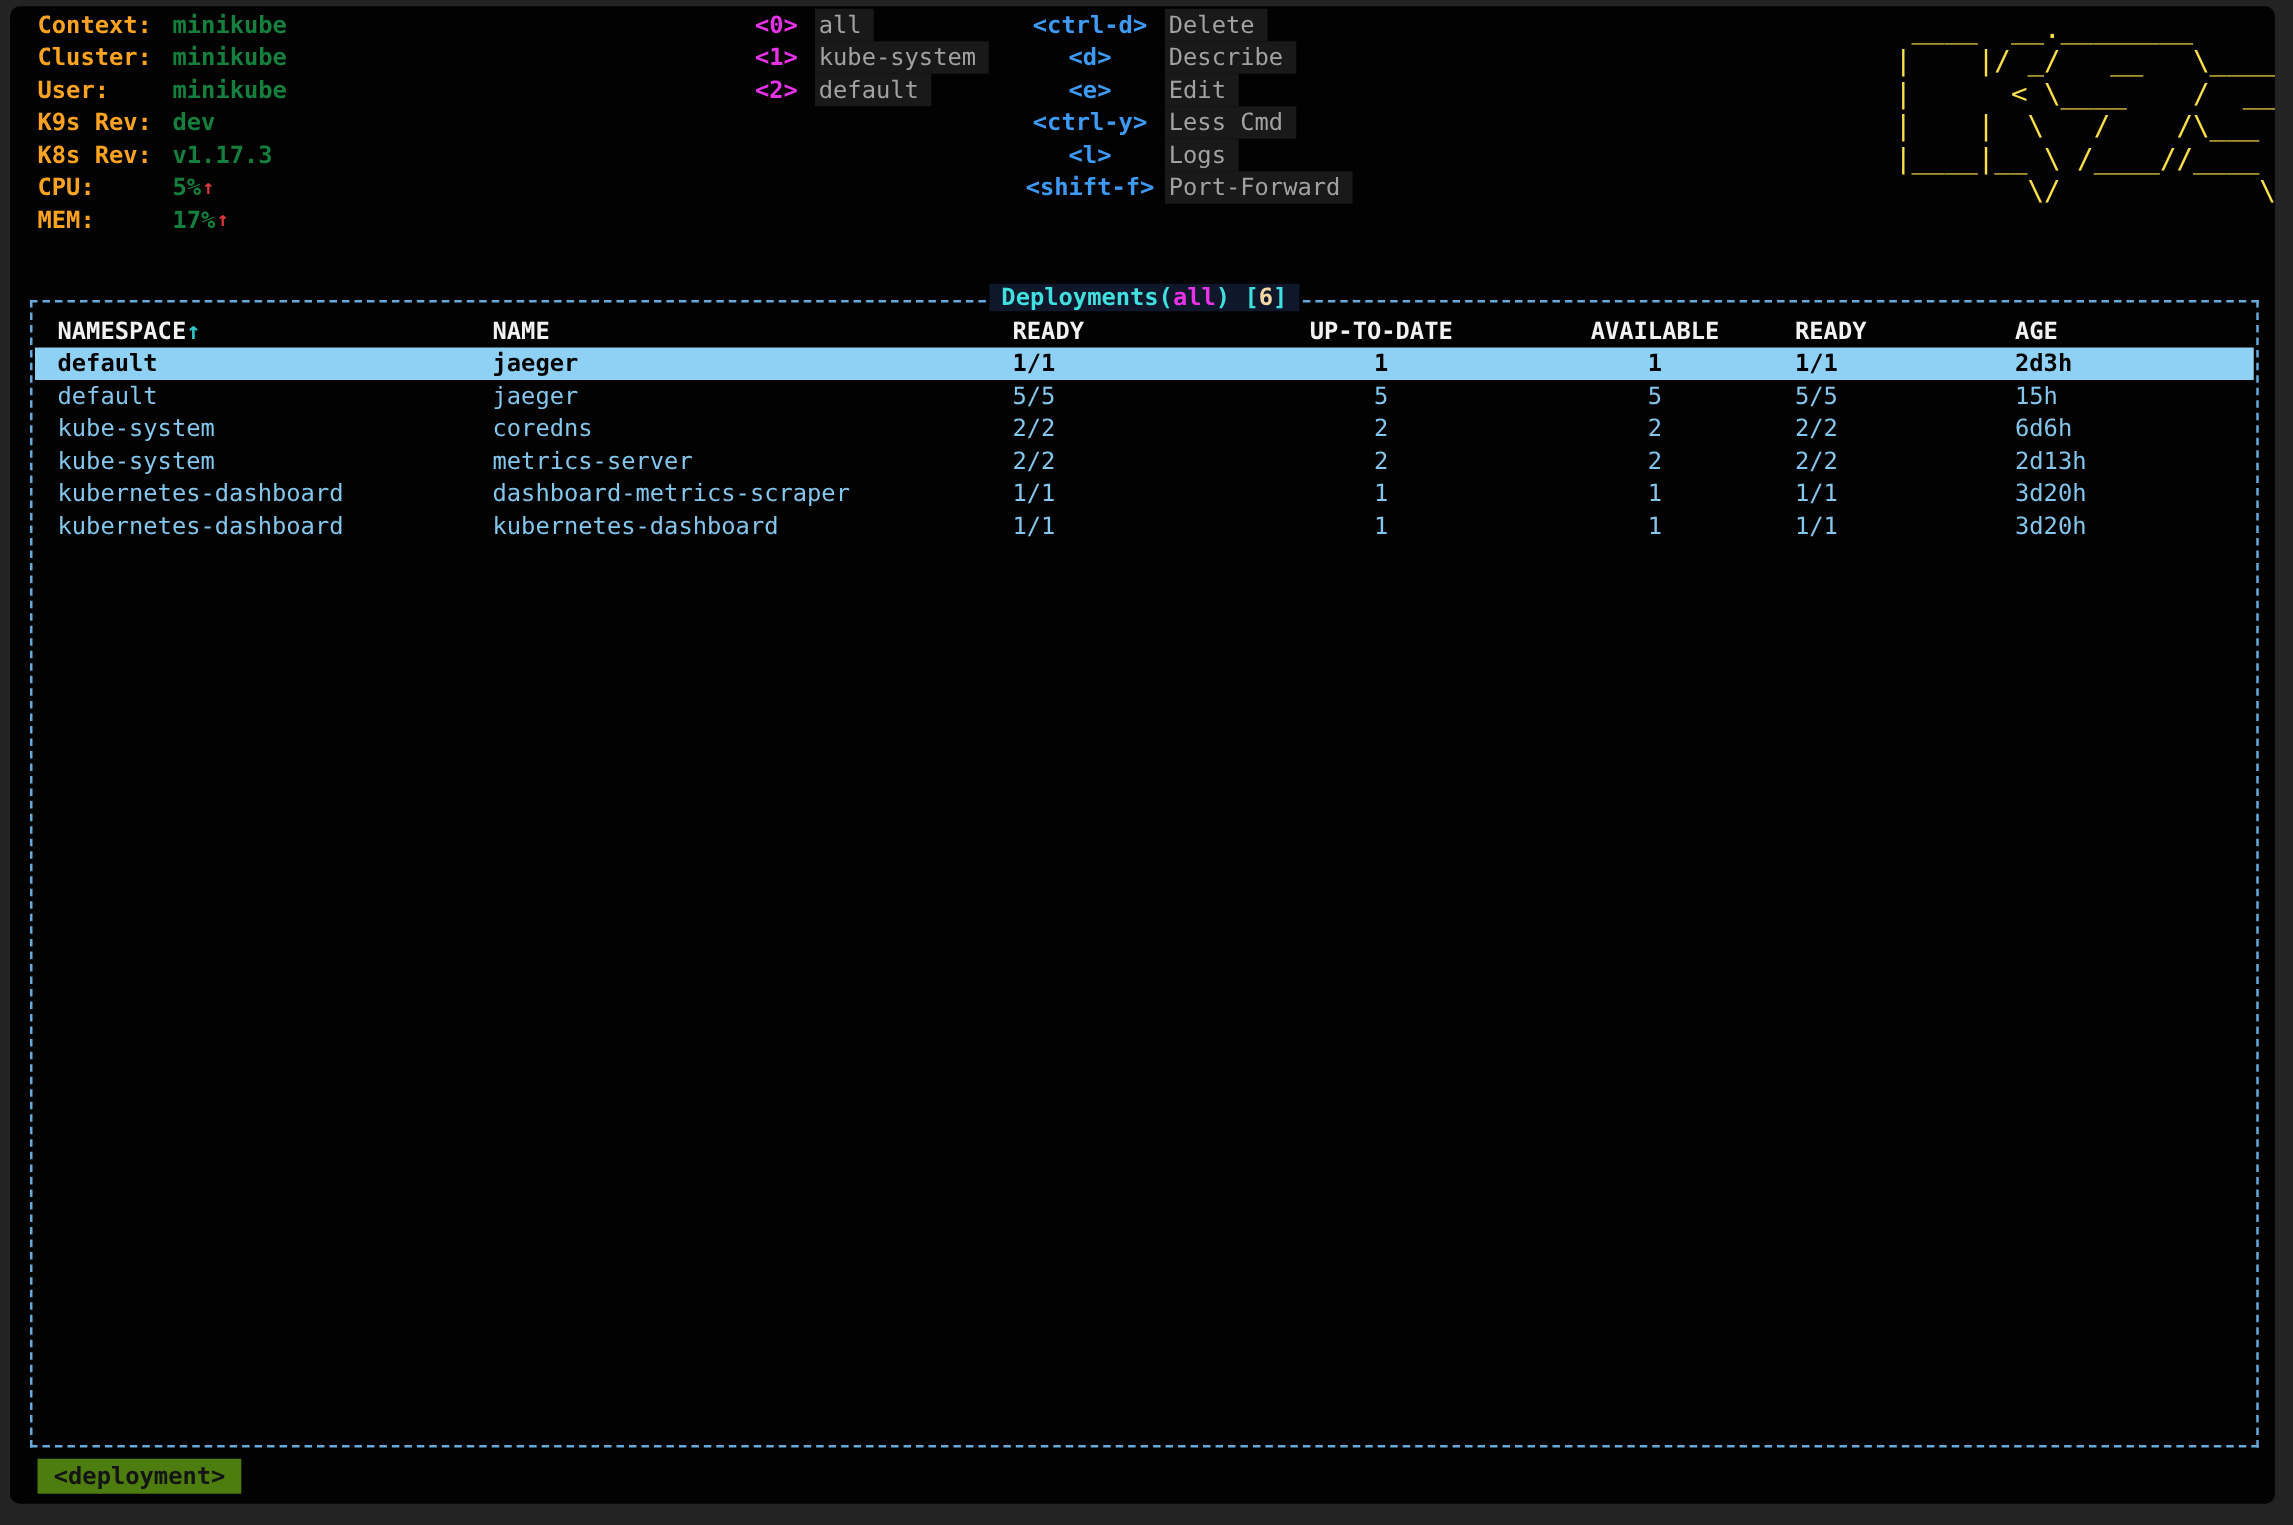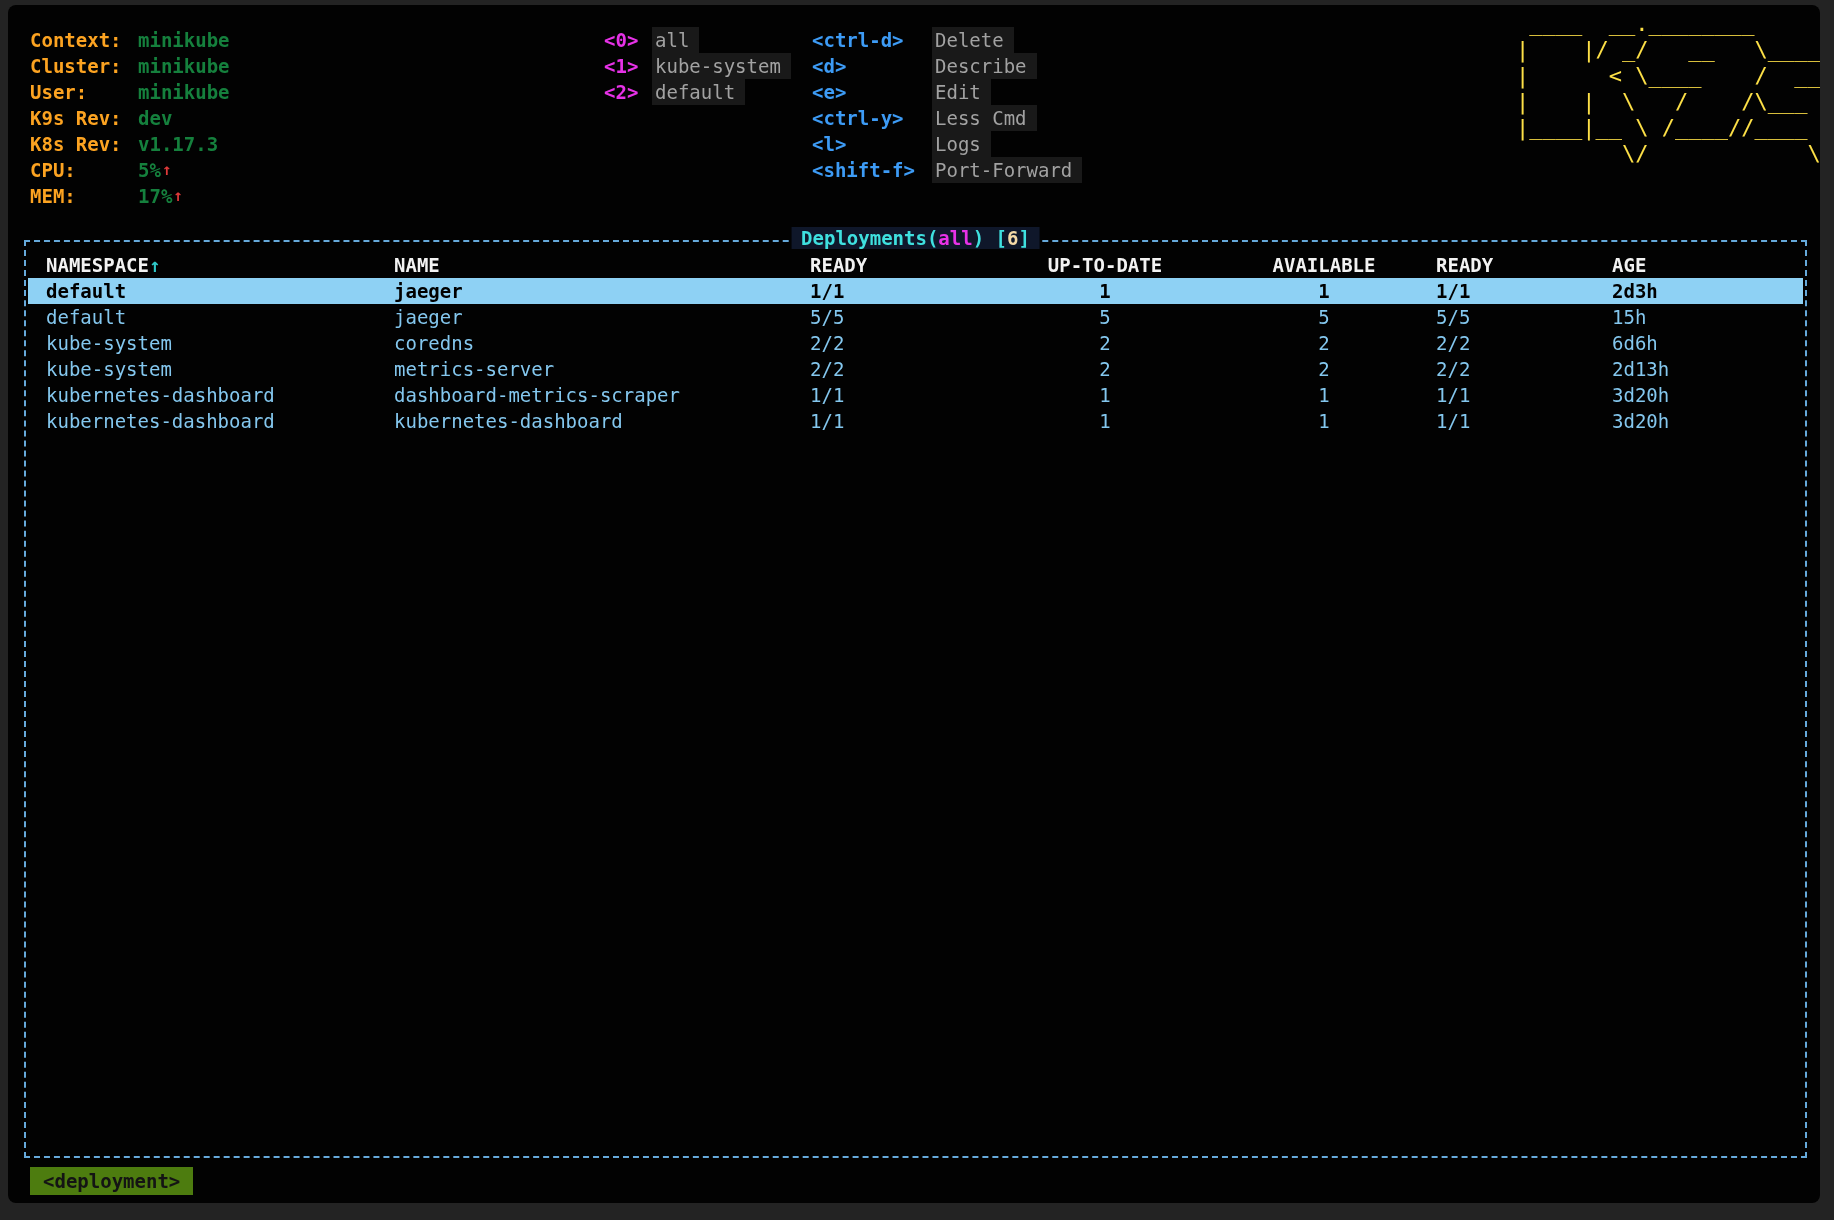--- a/index.html
+++ b/index.html
@@ -2,34 +2,34 @@
 <html><head>
 <meta charset="utf-8">
 <style>
   * { margin:0; padding:0; box-sizing:border-box; }
   html,body { width:1834px; height:1220px; overflow:hidden; background:#232323;
     font-family:"DejaVu Sans Mono", monospace; }
   .screen { position:absolute; left:8px; top:5px; width:1812px; height:1198px;
     background:#020202; border-radius:8px; overflow:hidden; }
 
   
-  .hdr-block { position:absolute; top:22px; font-size:19px; line-height:26px; white-space:pre; }
+  .hdr-block { position:absolute; top:2px; font-size:19px; line-height:26px; white-space:pre; }
   .kv-row { display:flex; height:26px; align-items:center; }
 
   .cluster-info { left:22px; }
   .cluster-info .lbl { color:#fca321; font-weight:700; width:108px; }
   .cluster-info .val { color:#15803d; font-weight:700; }
   .trend-up { color:#e03a3a; font-weight:700; font-size:16px; margin-left:1px; }
 
   .ns-shortcuts { left:596px; }
   .ns-shortcuts .key { color:#e732e7; font-weight:700; width:48px; }
   .menu-1 { left:804px; }
   .menu-2 { left:1089px; }
   .menu-1 .key, .menu-2 .key { color:#3d9bf5; font-weight:700; }
-  .menu-1 .key { width:120px; }
+  .menu-1 .key { width:120px;text-align:center; }
   .menu-2 .key { width:112px; }
   .desc { color:#a2a2a2; background:#191919; padding:0 10px 0 3px; }
 
   .logo { position:absolute; left:1508px; top:6px; color:#fde047; font-size:22px;
     line-height:26px; white-space:pre; font-weight:400; }
 
   
   .table-frame { position:absolute; left:16px; top:235px; width:1783px; height:918px;
     border:2px dashed #66a9da; }
   .table-title { position:absolute; top:-15px; left:50%; transform:translateX(-50%);

